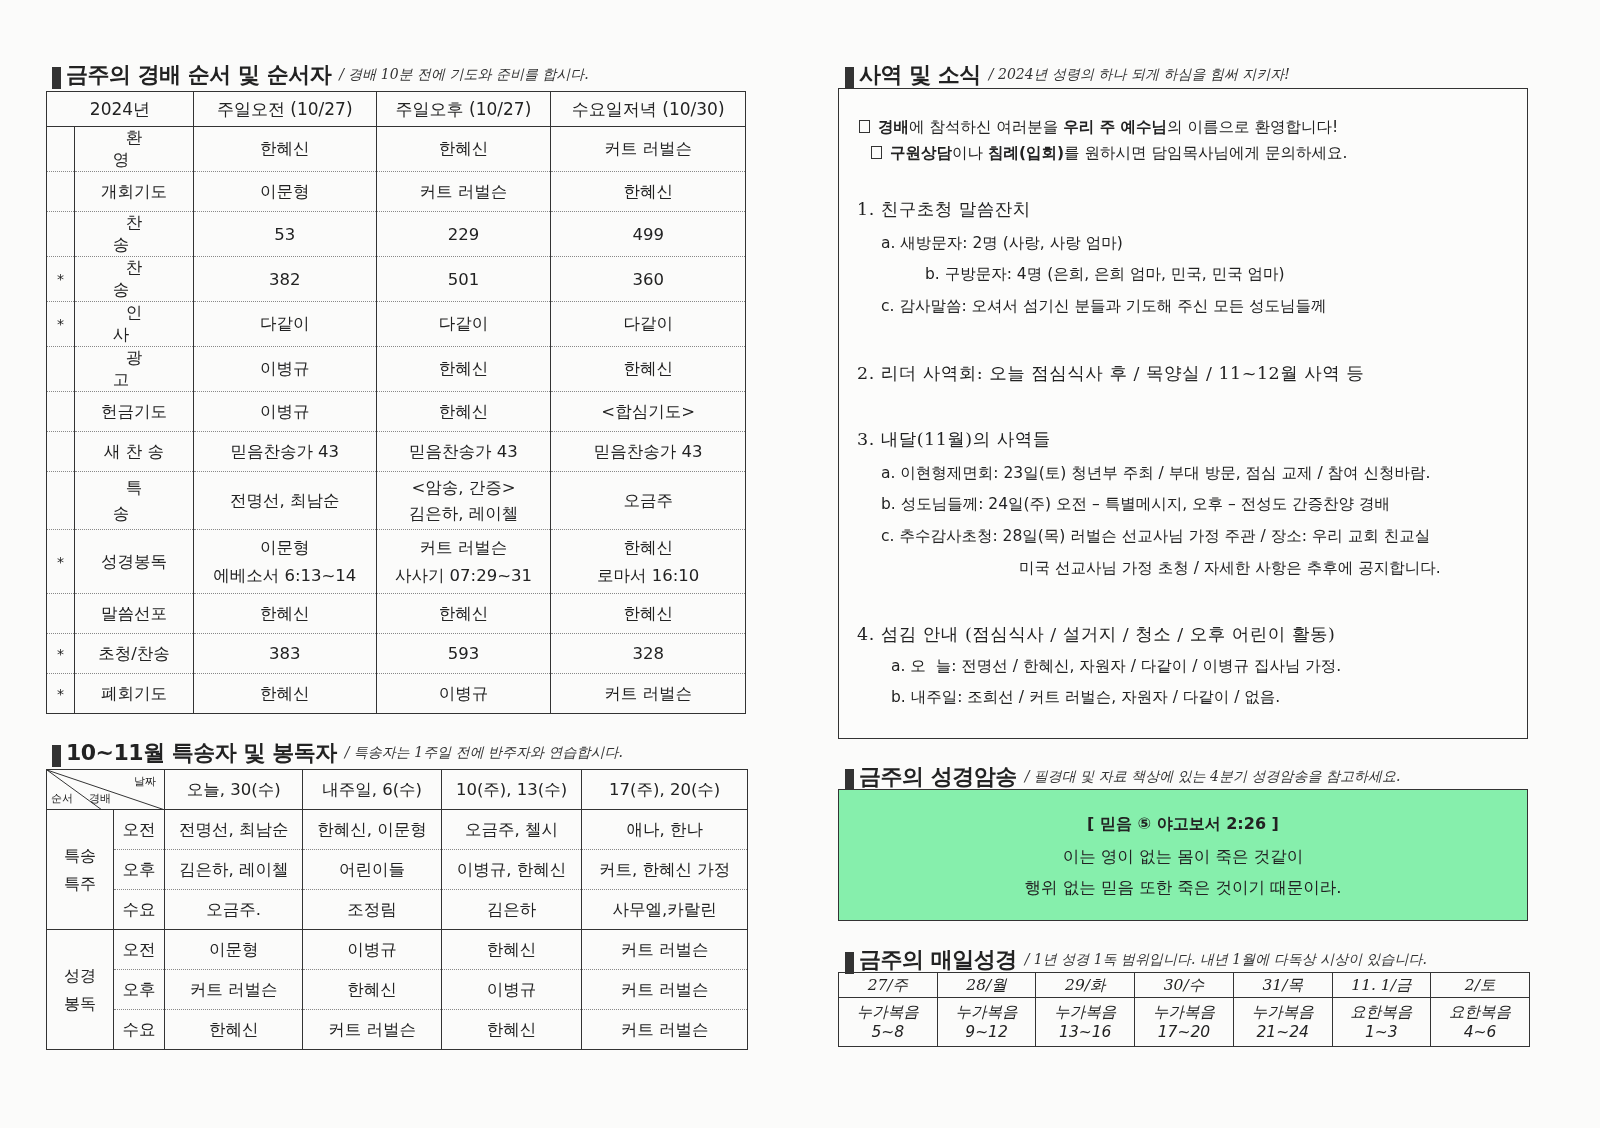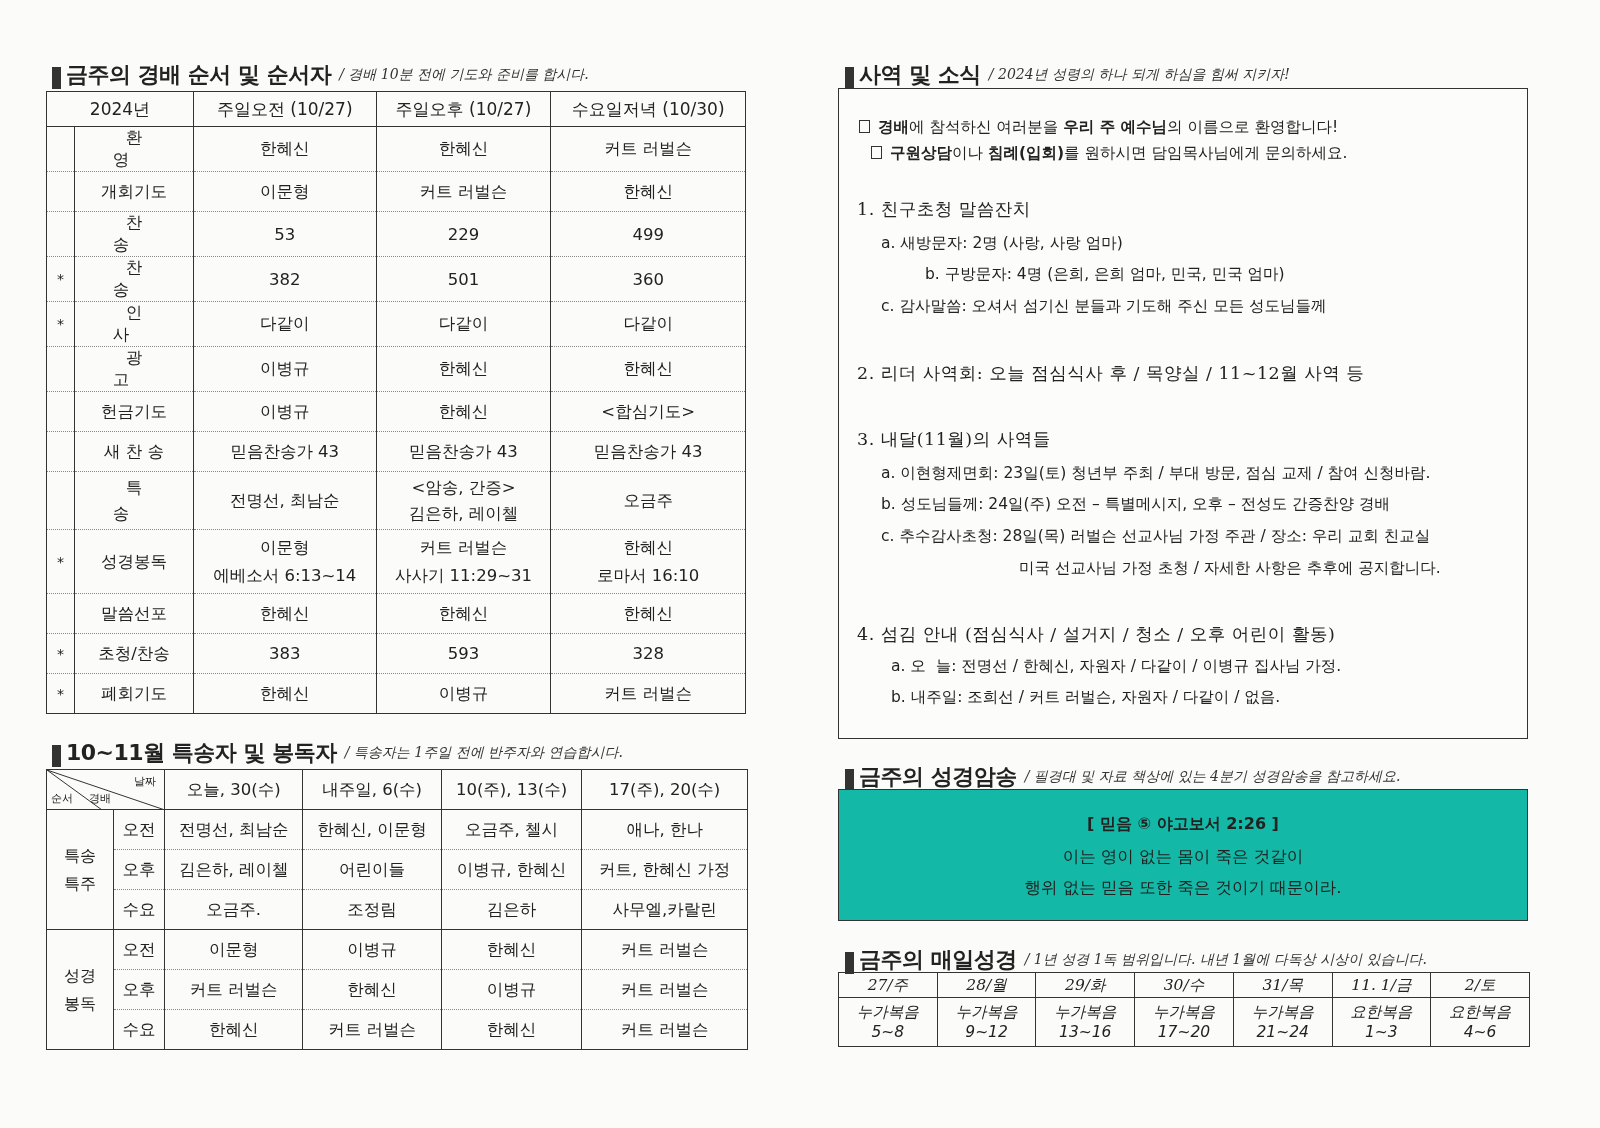--- a/index.html
+++ b/index.html
@@ -30,21 +30,21 @@
   .diag { position: relative; width: 118px; height: 40px; padding: 0 !important; border-left: none !important; }
   .diag svg { position: absolute; left: 0; top: 0; }
   .diag span { position: absolute; font-size: 11px; }
   
   #news-box { position: absolute; left: 838px; top: 88px; width: 690px; height: 651px; border: 1.5px solid #333; background: #fcfcfb; }
   .news-line { position: absolute; font-size: 15.5px; white-space: nowrap; color: #222; }
   .news-line b { font-weight: bold; }
   .check { display: inline-block; width: 11px; height: 13px; border: 1.5px solid #333; margin-right: 8px; transform: translateY(1px); }
   .h-num { font-size: 17.5px; letter-spacing: 0.5px; font-family: "DejaVu Serif", serif; }
   .u { }
-  #verse-box { position: absolute; left: 838px; top: 789px; width: 690px; height: 132px; border: 1.5px solid #333; background: #14b8a6; text-align: center; }
+  #verse-box { position: absolute; left: 838px; top: 789px; width: 690px; height: 132px; border: 1.5px solid #333; background: #86efac; text-align: center; }
   #verse-box .ref { font-weight: bold; font-size: 16px; margin-top: 24px; }
   #verse-box .txt { font-size: 16.5px; margin-top: 10px; line-height: 23px; }
   #daily { left: 838px; top: 972px; width: 692px; border: 1.5px solid #333; font-style: italic; }
   #daily th { font-family: "DejaVu Serif", serif; font-size: 15.5px; height: 25px; border-left: 1px solid #333; border-bottom: 1px solid #333; }
   #daily td { font-size: 15.5px; line-height: 20px; height: 49px; border-left: 1px solid #333; }
 </style>
 </head>
 <body>
 
 <div class="sec-title" style="left:52px; top:60px;">
@@ -183,21 +183,21 @@
       </tr>
       <tr class="tall2">
         <td class="star">*</td>
         <td class="item"><span class="">성경봉독</span></td>
         <td>
           <div>이문형</div>
           <div>에베소서 6:13~14</div>
         </td>
         <td>
           <div>커트 러벌슨</div>
-          <div>사사기 11:29~31</div>
+          <div>사사기 07:29~31</div>
         </td>
         <td>
           <div>한혜신</div>
           <div>로마서 16:10</div>
         </td>
       </tr>
       <tr>
         <td class="star"></td>
         <td class="item"><span class="">말씀선포</span></td>
         <td>

